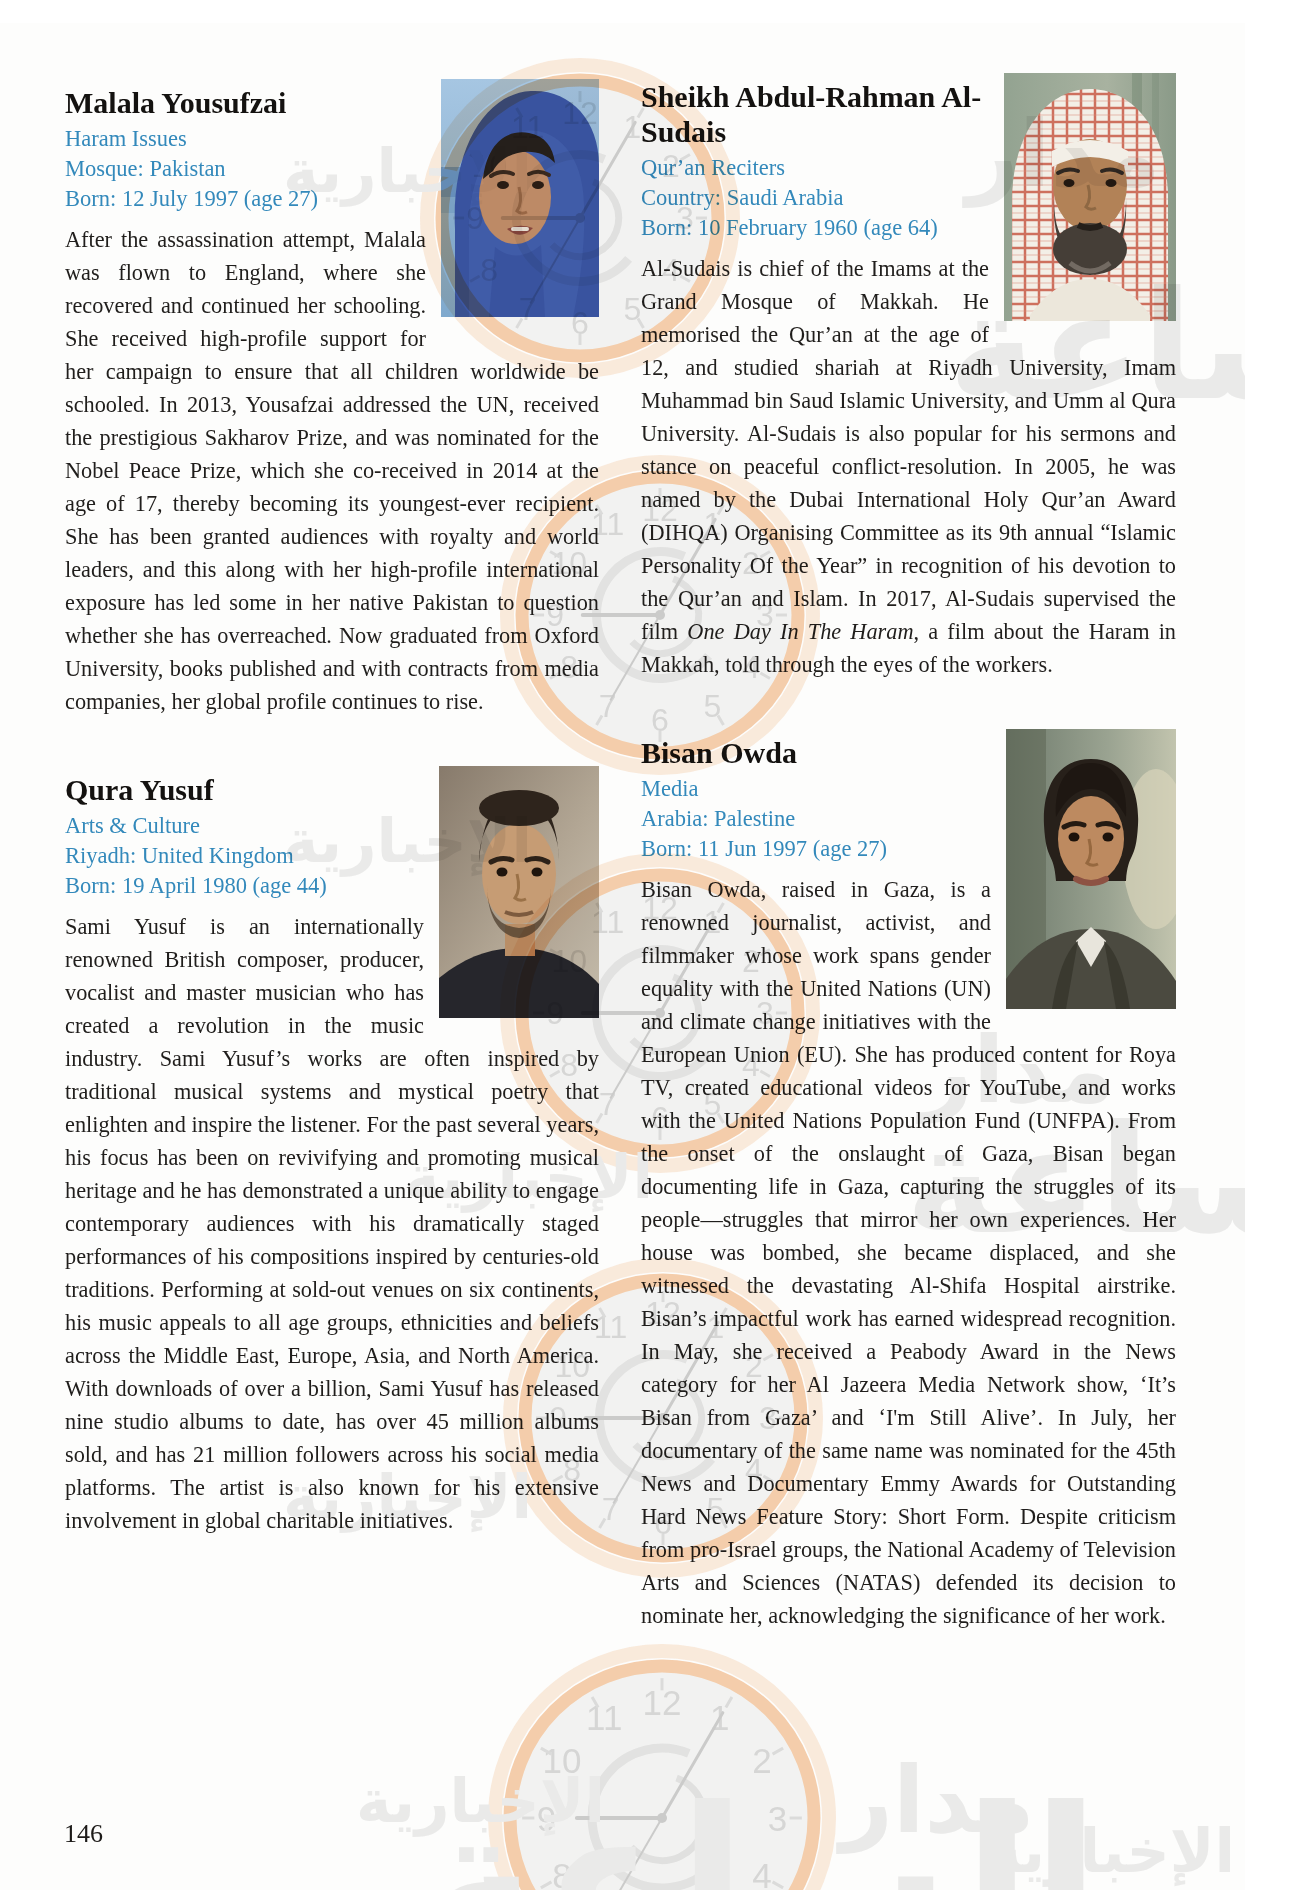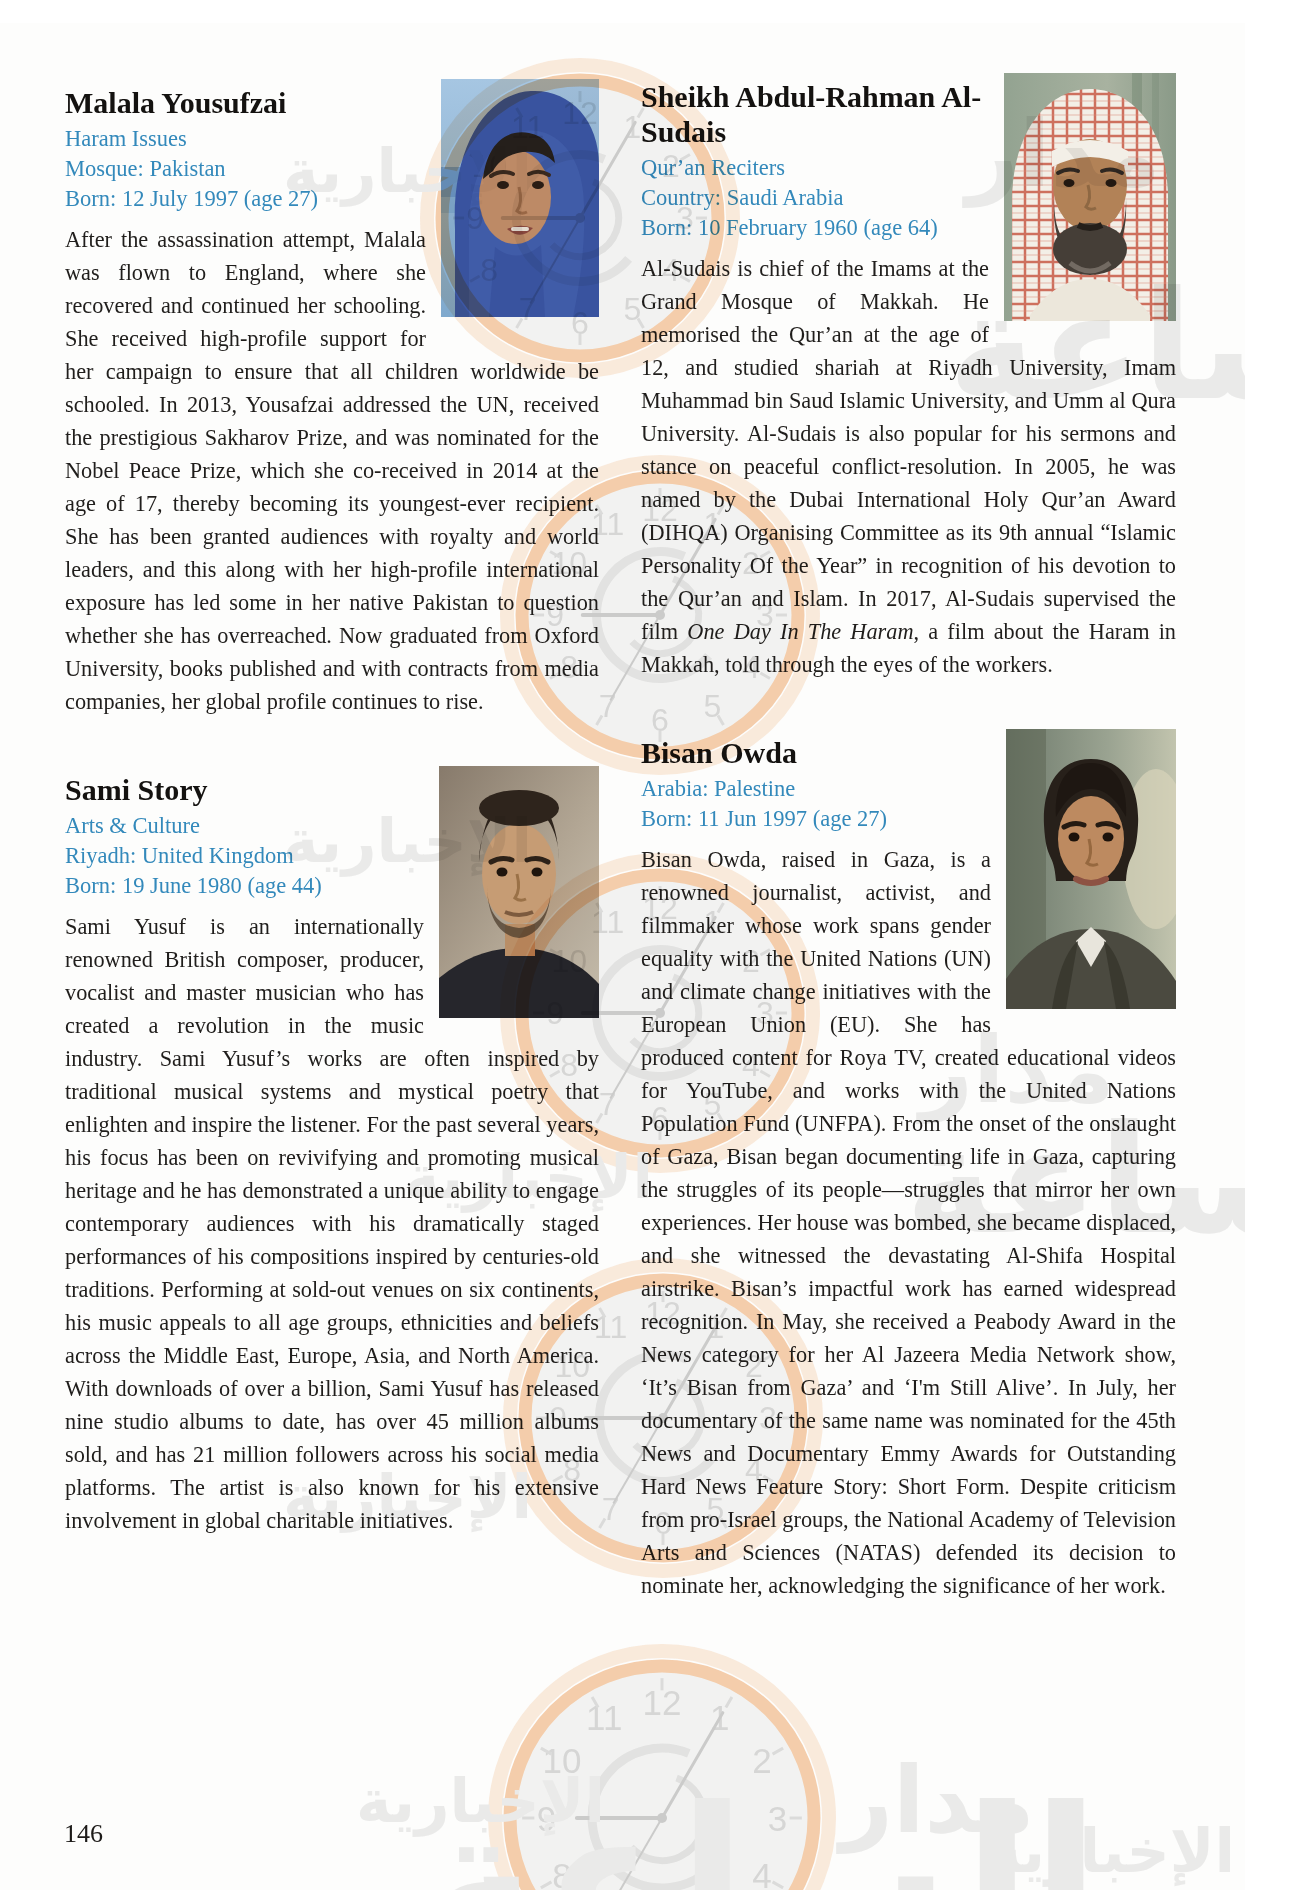--- a/index.html
+++ b/index.html
@@ -131,25 +131,25 @@
           <ellipse cx="80" cy="42" rx="40" ry="18" fill="#2e241c"></ellipse>
           <path d="M52,96 Q62,90 73,94" stroke="#2c2118" stroke-width="5" fill="none" stroke-linecap="round"></path>
           <path d="M88,94 Q99,90 109,96" stroke="#2c2118" stroke-width="5" fill="none" stroke-linecap="round"></path>
           <ellipse cx="63" cy="106" rx="5.5" ry="4.5" fill="#1f150d"></ellipse>
           <ellipse cx="98" cy="106" rx="5.5" ry="4.5" fill="#1f150d"></ellipse>
           <path d="M78,108 Q82,124 76,132 Q81,136 87,133" stroke="#9a7147" stroke-width="3" fill="none"></path>
           <path d="M48,118 C48,150 60,170 80,172 C100,170 112,150 112,118 C112,142 104,160 80,162 C56,160 48,142 48,118 Z" fill="#4d3d2d" opacity=".75"></path>
           <path d="M66,146 Q80,152 94,146" stroke="#7c5a3e" stroke-width="4" fill="none"></path>
         </svg>
       </figure>
-      <h2 class="pname">Sami Story</h2>
+      <h2 class="pname">Qura Yusuf</h2>
       <div class="meta">
         <span class="meta-line">Arts &amp; Culture</span>
         <span class="meta-line">Riyadh: United Kingdom</span>
-        <span class="meta-line">Born: 19 June 1980 (age 44)</span>
+        <span class="meta-line">Born: 19 April 1980 (age 44)</span>
       </div>
       <p class="bio">Sami Yusuf is an internationally renowned British composer, producer, vocalist and master musician who has created a revolution in the music industry. Sami Yusuf’s works are often inspired by traditional musical systems and mystical poetry that enlighten and inspire the listener. For the past several years, his focus has been on revivifying and promoting musical heritage and he has demonstrated a unique ability to engage contemporary audiences with his dramatically staged performances of his compositions inspired by centuries-old traditions. Performing at sold-out venues on six continents, his music appeals to all age groups, ethnicities and beliefs across the Middle East, Europe, Asia, and North America. With downloads of over a billion, Sami Yusuf has released nine studio albums to date, has over 45 million albums sold, and has 21 million followers across his social media platforms. The artist is also known for his extensive involvement in global charitable initiatives.</p>
     </article>
 
   </section>
 
   <section class="col col-right">
 
     <article class="profile">
       <figure class="photo">
@@ -218,20 +218,21 @@
           <path d="M83,110 Q87,126 81,134 Q86,138 92,135" stroke="#96683f" stroke-width="3" fill="none"></path>
           <path d="M70,150 Q85,158 100,150" stroke="#8d5243" stroke-width="6" fill="none" stroke-linecap="round"></path>
           <path d="M0,280 L0,250 C24,216 52,200 85,200 C120,200 148,218 170,252 L170,280 Z" fill="#4b4a40"></path>
           <path d="M70,212 L85,198 L100,212 L85,238 Z" fill="#e8e5dc"></path>
           <path d="M46,280 C52,240 62,220 72,212 L60,280 Z" fill="#3a392f"></path>
           <path d="M124,280 C118,240 108,220 98,212 L110,280 Z" fill="#3a392f"></path>
         </svg>
       </figure>
       <h2 class="pname">Bisan Owda</h2>
       <div class="meta">
+        <span class="meta-line">Media</span>
         <span class="meta-line">Arabia: Palestine</span>
         <span class="meta-line">Born: 11 Jun 1997 (age 27)</span>
       </div>
       <p class="bio">Bisan Owda, raised in Gaza, is a renowned journalist, activist, and filmmaker whose work spans gender equality with the United Nations (UN) and climate change initiatives with the European Union (EU). She has produced content for Roya TV, created educational videos for YouTube, and works with the United Nations Population Fund (UNFPA). From the onset of the onslaught of Gaza, Bisan began documenting life in Gaza, capturing the struggles of its people—struggles that mirror her own experiences. Her house was bombed, she became displaced, and she witnessed the devastating Al-Shifa Hospital airstrike. Bisan’s impactful work has earned widespread recognition. In May, she received a Peabody Award in the News category for her Al Jazeera Media Network show, ‘It’s Bisan from Gaza’ and ‘I'm Still Alive’. In July, her documentary of the same name was nominated for the 45th News and Documentary Emmy Awards for Outstanding Hard News Feature Story: Short Form. Despite criticism from pro-Israel groups, the National Academy of Television Arts and Sciences (NATAS) defended its decision to nominate her, acknowledging the significance of her work.</p>
     </article>
 
   </section>
 
   <div class="page-number">146</div>
 

